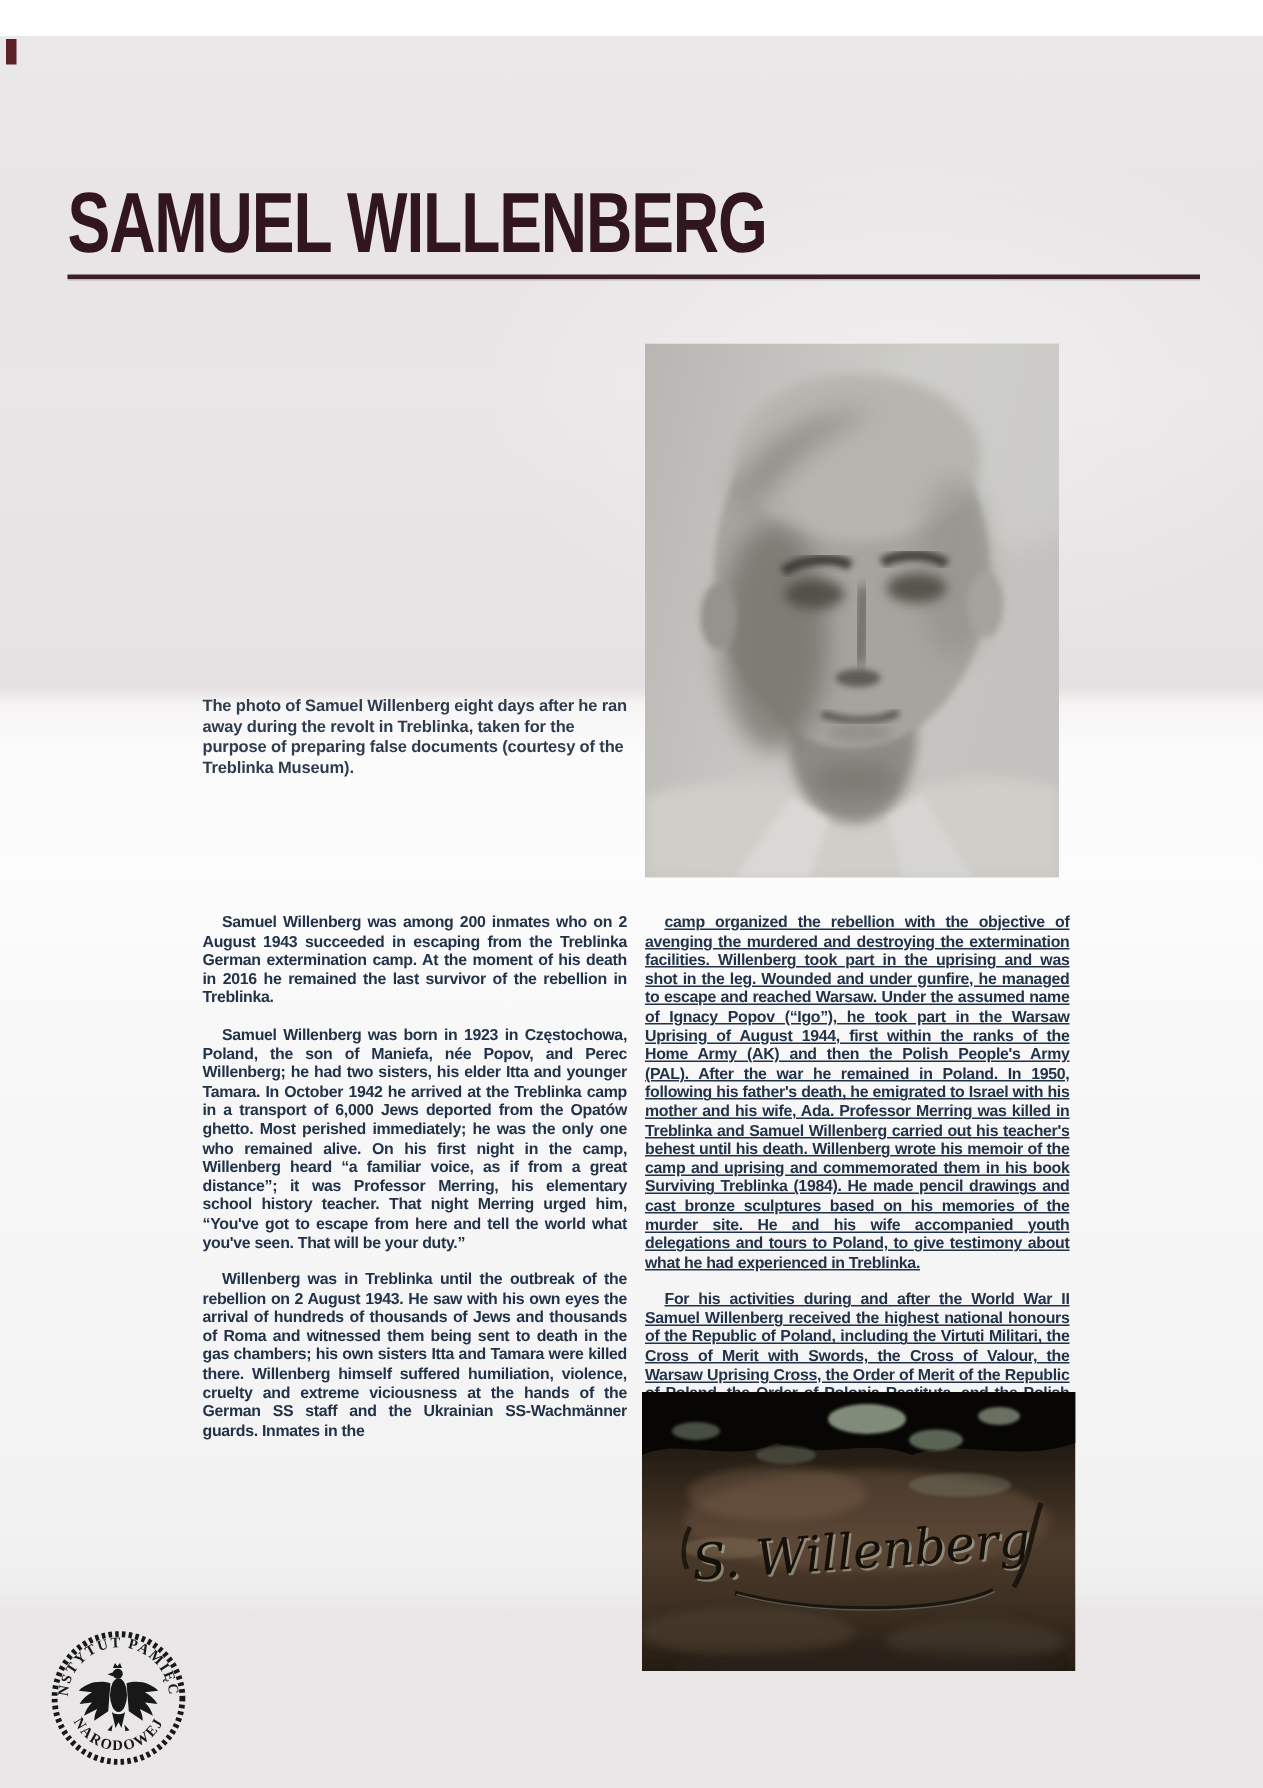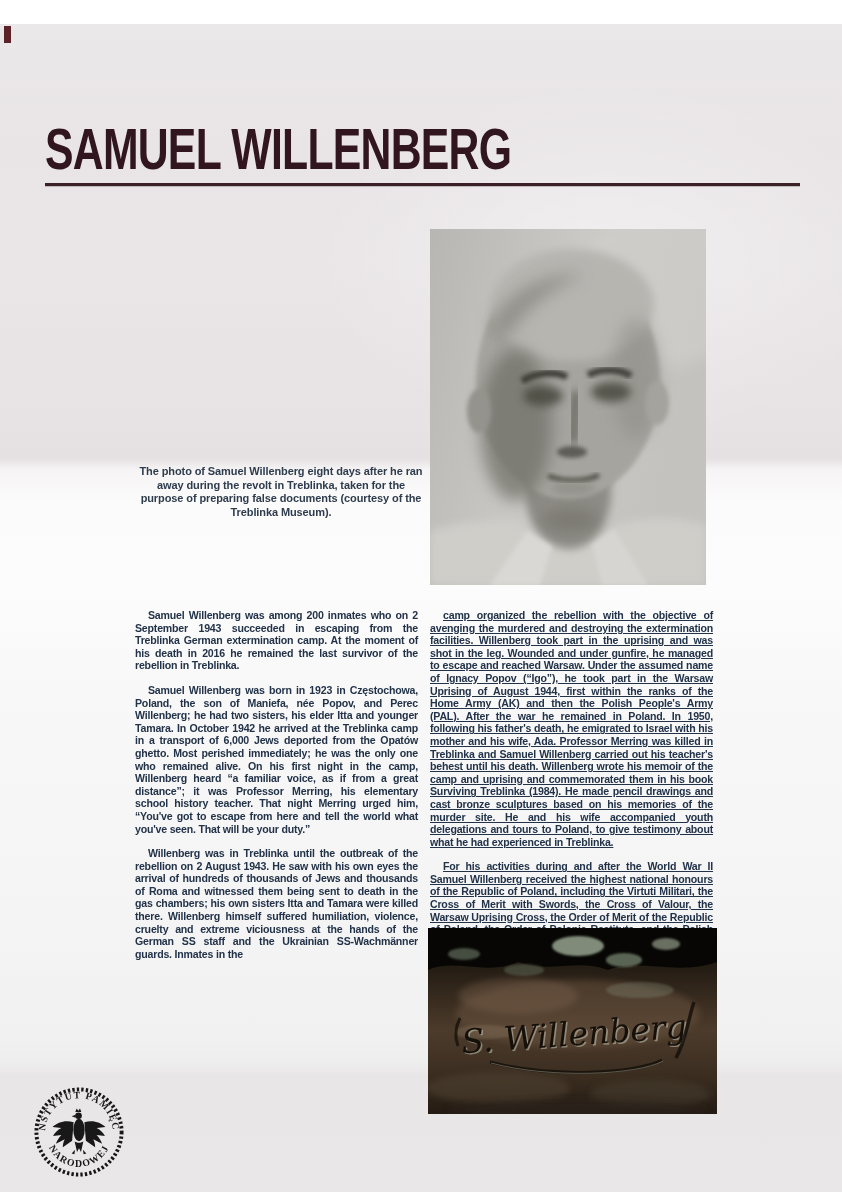--- a/index.html
+++ b/index.html
@@ -20,21 +20,20 @@
     position:absolute;left:45px;top:97px;
     font-size:57px;font-weight:bold;color:#31161f;letter-spacing:-1px;
     transform:scaleX(.75);transform-origin:left top;white-space:nowrap;line-height:1;
   }
   .title-rule{position:absolute;left:45px;top:159px;width:755px;height:3px;background:#3c2027;box-shadow:0 1px 0 rgba(60,40,45,.25);}
   .portrait{position:absolute;left:430px;top:205px;width:276px;height:356px;z-index:3;}
   .photo-caption{
     position:absolute;left:135px;top:441px;width:292px;
     font-size:11px;line-height:13.6px;font-weight:bold;letter-spacing:-.1px;
     color:#2e3c4e;
-    text-align:center;
   }
   .col{
     position:absolute;top:585px;width:283px;z-index:1;
     font-size:10.6px;line-height:12.6px;font-weight:bold;letter-spacing:-.2px;
     color:#223349;text-align:justify;
   }
   .col p{margin:0 0 12px 0;text-indent:13px;}
   .col-left{left:135px;}
   .col-right{left:430px;text-decoration:underline;}
   .sculpture{position:absolute;left:428px;top:904px;width:289px;height:186px;z-index:3;}
@@ -87,21 +86,21 @@
     <ellipse cx="140" cy="291" rx="30" ry="12" fill="#6f6d66" opacity=".6" filter="url(#b8)"></ellipse>
     <ellipse cx="49" cy="182" rx="12" ry="22" fill="#95938d" filter="url(#b2)"></ellipse>
     <ellipse cx="227" cy="174" rx="12" ry="22" fill="#a5a39d" filter="url(#b2)"></ellipse>
     <path d="M60,356 L97,302 L122,318 L110,356 Z" fill="#d9d8d4" filter="url(#b2)"></path>
     <path d="M218,356 L184,300 L162,316 L172,356 Z" fill="#d6d5d1" filter="url(#b2)"></path>
   </svg>
 
   <div class="photo-caption">The photo of Samuel Willenberg eight days after he ran away during the revolt in Treblinka, taken for the purpose of preparing false documents (courtesy of the Treblinka Museum).</div>
 
   <div class="col col-left">
-    <p>Samuel Willenberg was among 200 inmates who on 2 September 1943 succeeded in escaping from the Treblinka German extermination camp. At the moment of his death in 2016 he remained the last survivor of the rebellion in Treblinka.</p>
+    <p>Samuel Willenberg was among 200 inmates who on 2 August 1943 succeeded in escaping from the Treblinka German extermination camp. At the moment of his death in 2016 he remained the last survivor of the rebellion in Treblinka.</p>
     <p>Samuel Willenberg was born in 1923 in Częstochowa, Poland, the son of Maniefa, née Popov, and Perec Willenberg; he had two sisters, his elder Itta and younger Tamara. In October 1942 he arrived at the Treblinka camp in a transport of 6,000 Jews deported from the Opatów ghetto. Most perished immediately; he was the only one who remained alive. On his first night in the camp, Willenberg heard “a familiar voice, as if from a great distance”; it was Professor Merring, his elementary school history teacher. That night Merring urged him, “You've got to escape from here and tell the world what you've seen. That will be your duty.”</p>
     <p>Willenberg was in Treblinka until the outbreak of the rebellion on 2 August 1943. He saw with his own eyes the arrival of hundreds of thousands of Jews and thousands of Roma and witnessed them being sent to death in the gas chambers; his own sisters Itta and Tamara were killed there. Willenberg himself suffered humiliation, violence, cruelty and extreme viciousness at the hands of the German SS staff and the Ukrainian SS-Wachmänner guards. Inmates in the</p>
   </div>
 
   <div class="col col-right">
     <p>camp organized the rebellion with the objective of avenging the murdered and destroying the extermination facilities. Willenberg took part in the uprising and was shot in the leg. Wounded and under gunfire, he managed to escape and reached Warsaw. Under the assumed name of Ignacy Popov (“Igo”), he took part in the Warsaw Uprising of August 1944, first within the ranks of the Home Army (AK) and then the Polish People's Army (PAL). After the war he remained in Poland. In 1950, following his father's death, he emigrated to Israel with his mother and his wife, Ada. Professor Merring was killed in Treblinka and Samuel Willenberg carried out his teacher's behest until his death. Willenberg wrote his memoir of the camp and uprising and commemorated them in his book Surviving Treblinka (1984). He made pencil drawings and cast bronze sculptures based on his memories of the murder site. He and his wife accompanied youth delegations and tours to Poland, to give testimony about what he had experienced in Treblinka.</p>
     <p>For his activities during and after the World War II Samuel Willenberg received the highest national honours of the Republic of Poland, including the Virtuti Militari, the Cross of Merit with Swords, the Cross of Valour, the Warsaw Uprising Cross, the Order of Merit of the Republic of Poland, the Order of Polonia Restituta, and the Polish Army Medal.</p>
   </div>
 
   <svg class="sculpture" viewBox="0 0 289 186" preserveAspectRatio="none">

